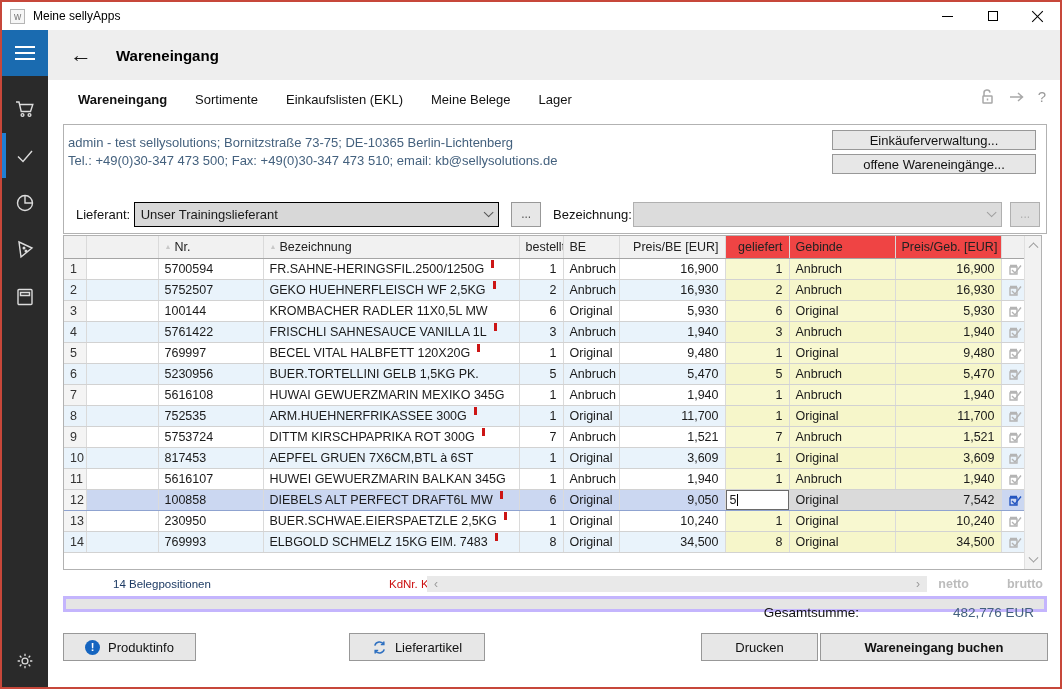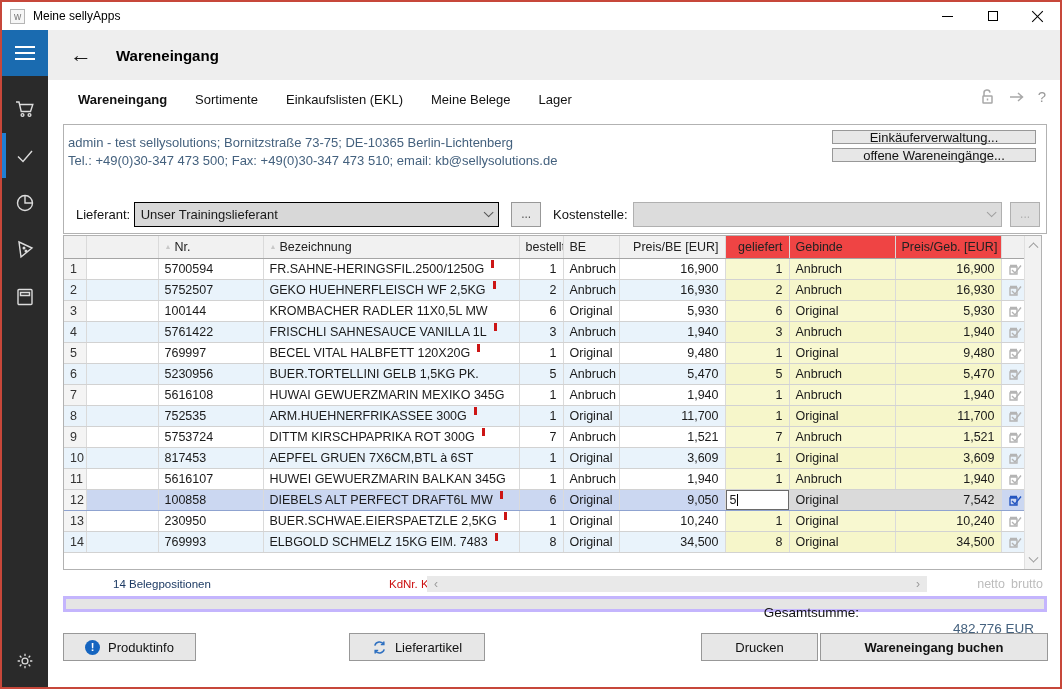--- a/index.html
+++ b/index.html
@@ -54,21 +54,21 @@
 
   
   .infopanel { position:absolute; top:122px; left:61px; width:984px; height:110px;
                border:1px solid #b2b2b2; background:#fff; }
   .addr { position:absolute; left:4px; color:#44617e; font-size:13px; white-space:nowrap; }
   .addr1 { top:10px; } .addr2 { top:28px; }
   .panelbtns { position:absolute; top:5px; right:10px; display:flex; flex-direction:column; gap:4px; }
   .btn { background:#e7e7e7; border:1px solid #989898; font-size:13px; color:#111;
          display:flex; align-items:center; justify-content:center; cursor:pointer;
          font-family:"Liberation Sans", sans-serif; }
-  .panelbtns .btn { width:204px; height:14px; }
+  .panelbtns .btn { width:204px; height:20px; }
   .selrow { position:absolute; left:12px; top:76px; right:6px; height:26px; display:flex; align-items:center; }
   .fldlabel { font-size:13px; color:#111; }
   .combo { position:relative; height:25px; background:#d8d8d8; border:1px solid #000000;
            display:flex; align-items:center; padding-left:6px; font-size:13px; cursor:pointer; }
   .combo .chev { position:absolute; right:8px; top:8px; width:7px; height:7px;
                  border-right:1.5px solid #555; border-bottom:1.5px solid #555; transform:rotate(45deg) translateY(-3px); }
   .combo.disabled { background:#dcdcdc; border-color:#b0b0b0; cursor:default; }
   .combo.disabled .chev { border-color:#a0a0a0; }
   .dots { width:30px; height:25px; font-size:12px; color:#555; }
   .dots.disabled { color:#b0b0b0; border-color:#b0b0b0; background:#dedede; cursor:default; }
@@ -112,27 +112,27 @@
              transform:rotate(45deg) translate(-2px,-2px); }
 
   
   .footstrip { position:absolute; top:572px; left:61px; width:984px; height:20px; font-size:11.5px; }
   .beleg { position:absolute; left:50px; top:4px; color:#1c3a63; }
   .kdnr { position:absolute; left:326px; top:4px; color:#cc1111; }
   .hscroll { position:absolute; left:364px; top:2px; width:500px; height:16px; background:#e9e9e9; cursor:pointer; }
   .hscroll .harr { position:absolute; top:0; width:14px; height:16px; color:#9a9a9a; font-size:12px;
                    display:flex; align-items:center; justify-content:center; }
   .hscroll .harr.l { left:2px; } .hscroll .harr.r { right:2px; }
-  .nettobrutto { position:absolute; right:4px; top:3px; color:#bcbcbc; font-size:12.5px; display:flex; gap:6px; }
+  .nettobrutto { position:absolute; right:4px; top:3px; color:#bcbcbc; font-size:12.5px; display:flex; gap:38px;font-weight:bold; }
 
   
   .totalbox { position:absolute; top:594px; left:61px; width:984px; height:16px; border:3px solid #c4b5fd;
               background:#e5e5e5; }
   .totallabel { position:absolute; right:185px; top:6px; font-size:13.5px; color:#111; }
-  .totalvalue { position:absolute; right:10px; top:22px; font-size:13.5px; color:#44617e;text-decoration:underline; }
+  .totalvalue { position:absolute; right:10px; top:6px; font-size:13.5px; color:#44617e; }
 
   
   .bottombar { position:absolute; top:631px; left:0; right:0; height:28px; }
   .bbtn { position:absolute; height:28px; gap:8px; }
   .ico-info { width:15px; height:15px; border-radius:50%; background:#1565c0; color:#fff; font-weight:bold;
               font-size:11px; line-height:15px; text-align:center; flex:none; }
   .ico-prins { display:inline-block; width:4px; height:10px; background:#cc1515; position:relative; }
   .ico-prins::before { content:""; position:absolute; top:-6px; left:0; width:4px; height:4px; background:#cc1515; }
   .bbold { font-weight:bold; }
 </style>
@@ -233,21 +233,21 @@
       <div class="btn">Einkäuferverwaltung...</div>
       <div class="btn">offene Wareneingänge...</div>
     </div>
     <div class="selrow">
       <span class="fldlabel" style="width:58px;">Lieferant:</span>
       <div class="combo" style="width:368px;">
         <span>Unser Trainingslieferant</span>
         <span class="chev"></span>
       </div>
       <div class="btn dots" style="margin-left:12px;">...</div>
-      <span class="fldlabel" style="margin-left:12px; width:80px;">Kostenstelle:</span>
+      <span class="fldlabel" style="margin-left:12px; width:80px;">Bezeichnung:</span>
       <div class="combo disabled" style="width:372px;">
         <span></span>
         <span class="chev"></span>
       </div>
       <div class="btn dots disabled" style="margin-left:8px;">...</div>
     </div>
   </div>
 
   <div class="tablewrap">
     <table class="grid">

